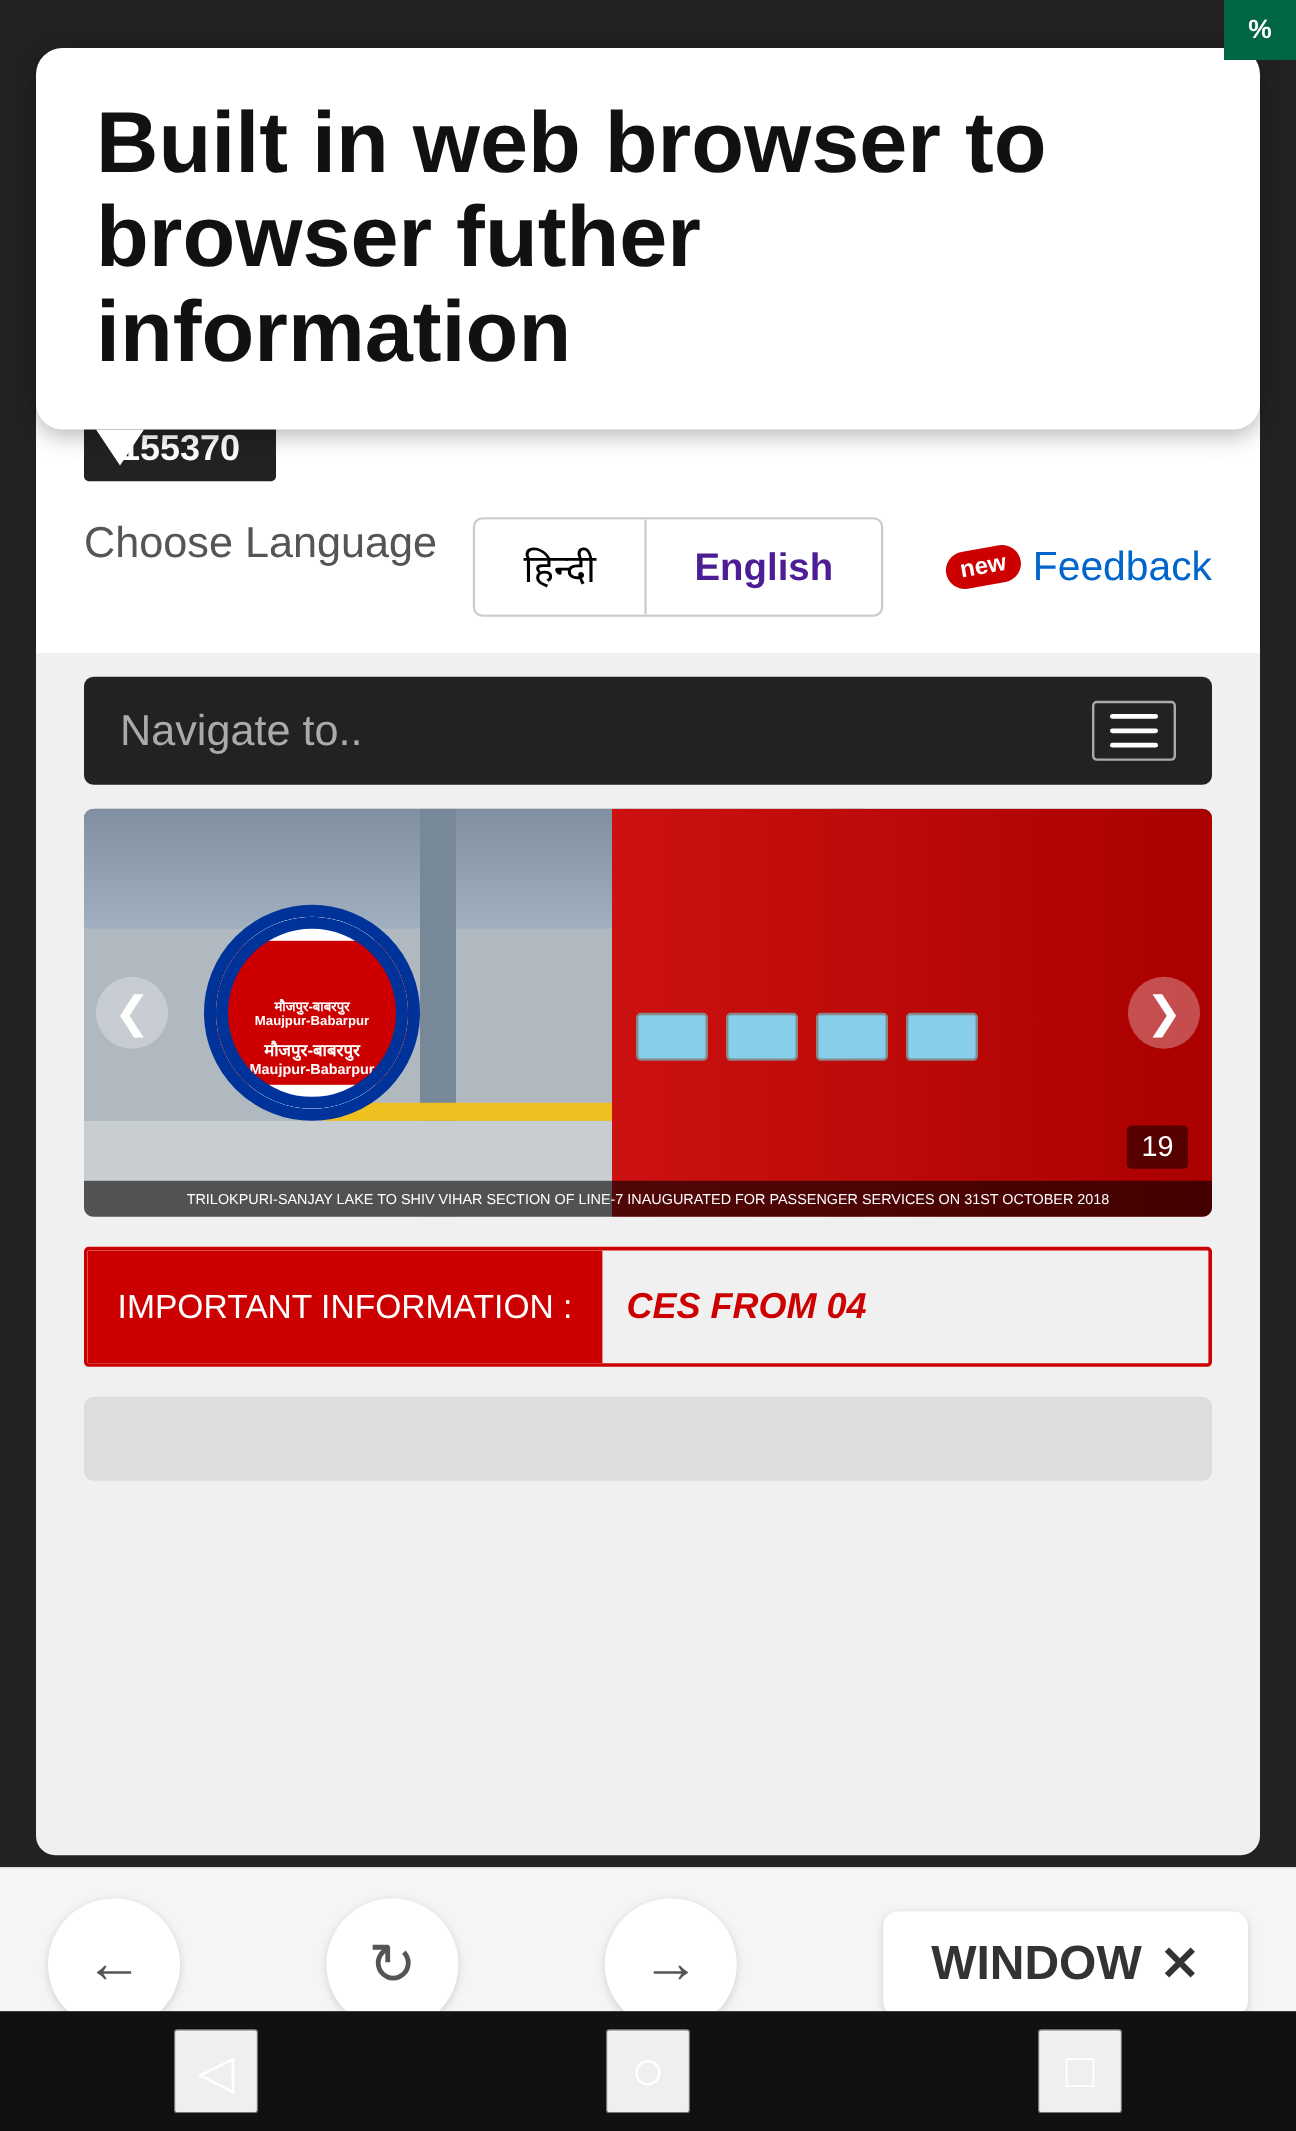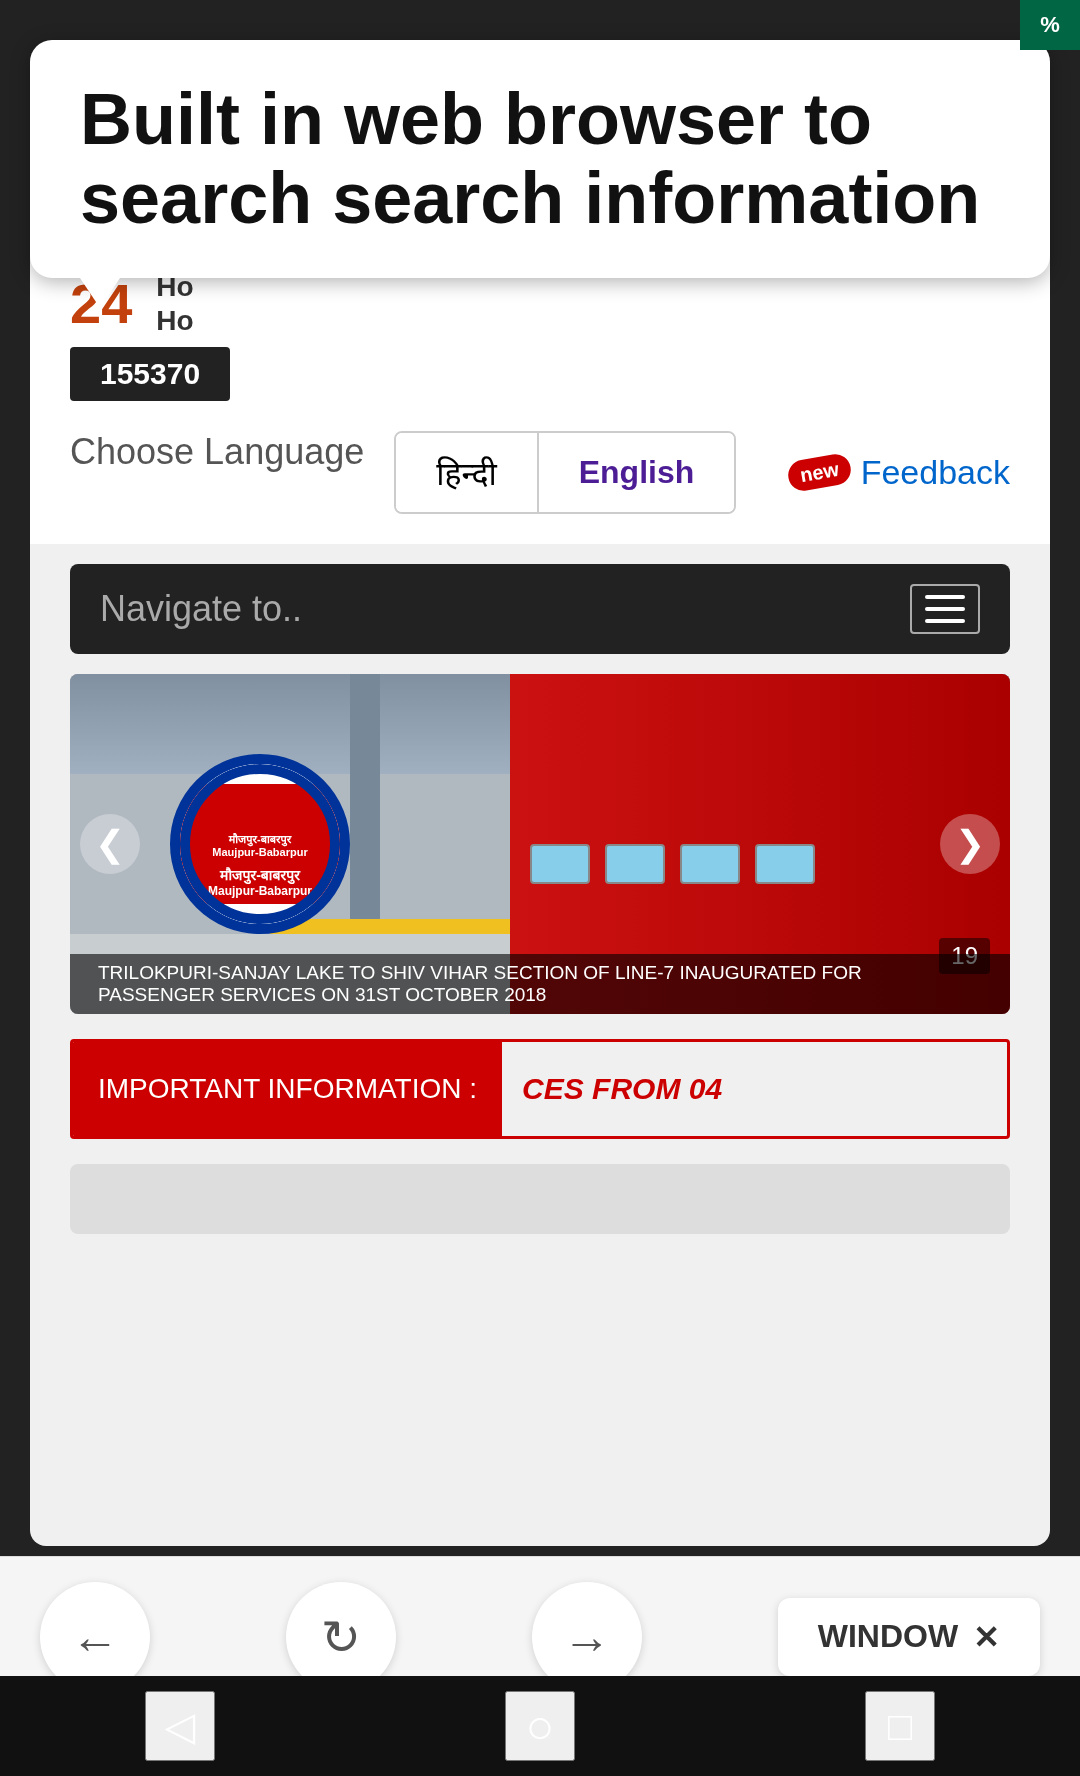--- a/index.html
+++ b/index.html
@@ -308,23 +308,23 @@
     }
 
     
     .image-caption {
       position: absolute;
       bottom: 0;
       left: 0;
       right: 0;
       background: rgba(0,0,0,0.6);
       color: white;
-      font-size: 19px;
-      padding: 8px 28px;
-      text-align: left;
+      font-size: 12px;
+      padding: 8px 17px;
+      text-align: center;
     }
 
     
     .pillar {
       position: absolute;
       width: 30px;
       background: #666;
       top: 0;
       bottom: 0;
     }
@@ -402,21 +402,21 @@
       font-size: 48px;
       color: #555;
       cursor: pointer;
       box-shadow: 0 2px 8px rgba(0,0,0,0.15);
     }
     .window-btn {
       background: white;
       border: none;
       border-radius: 12px;
       padding: 20px 40px;
-      font-size: 32px;
+      font-size: 40px;
       font-weight: bold;
       color: #333;
       cursor: pointer;
       display: flex;
       align-items: center;
       gap: 15px;
       box-shadow: 0 2px 8px rgba(0,0,0,0.15);
     }
 
     
@@ -483,21 +483,21 @@
     }
   </style>
 </head>
 <body>
 
 <div class="status-bar">
   <span class="status-text">%</span>
 </div>
 
 <div class="tooltip-bubble">
-  <span class="tooltip-bubble-text">Built in web browser to search search information</span>
+  <span class="tooltip-bubble-text">Built in web browser to browser futher information</span>
   <div class="tooltip-arrow"></div>
 </div>
 
 <div class="app-container">
 
   <div class="red-header"></div>
 
   <div class="content-area">
 
     

